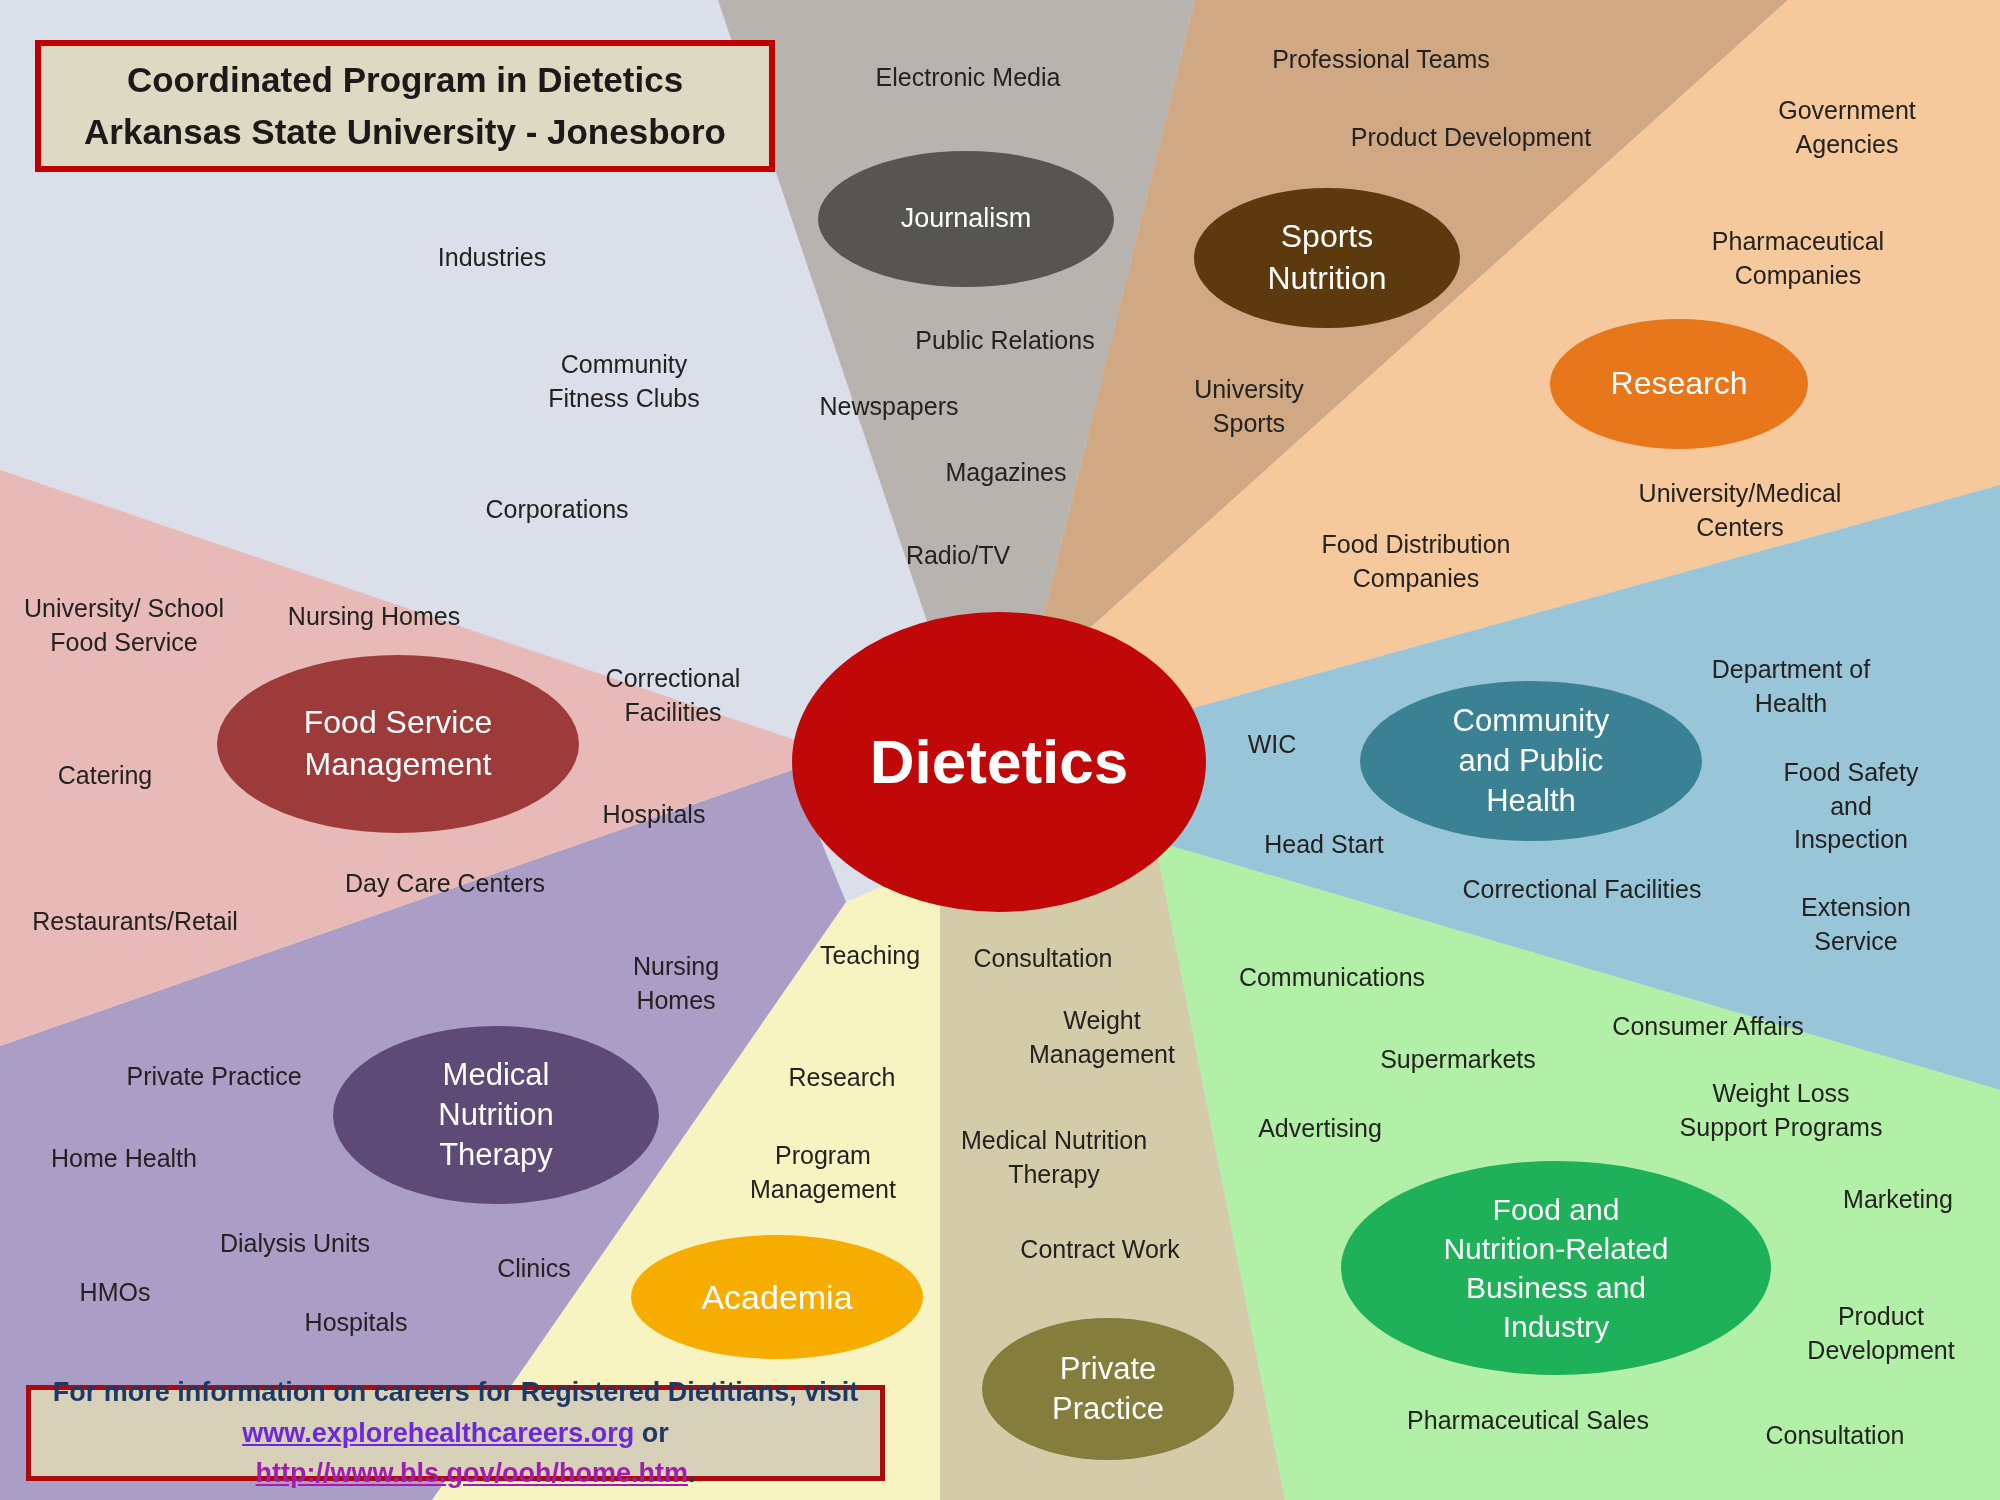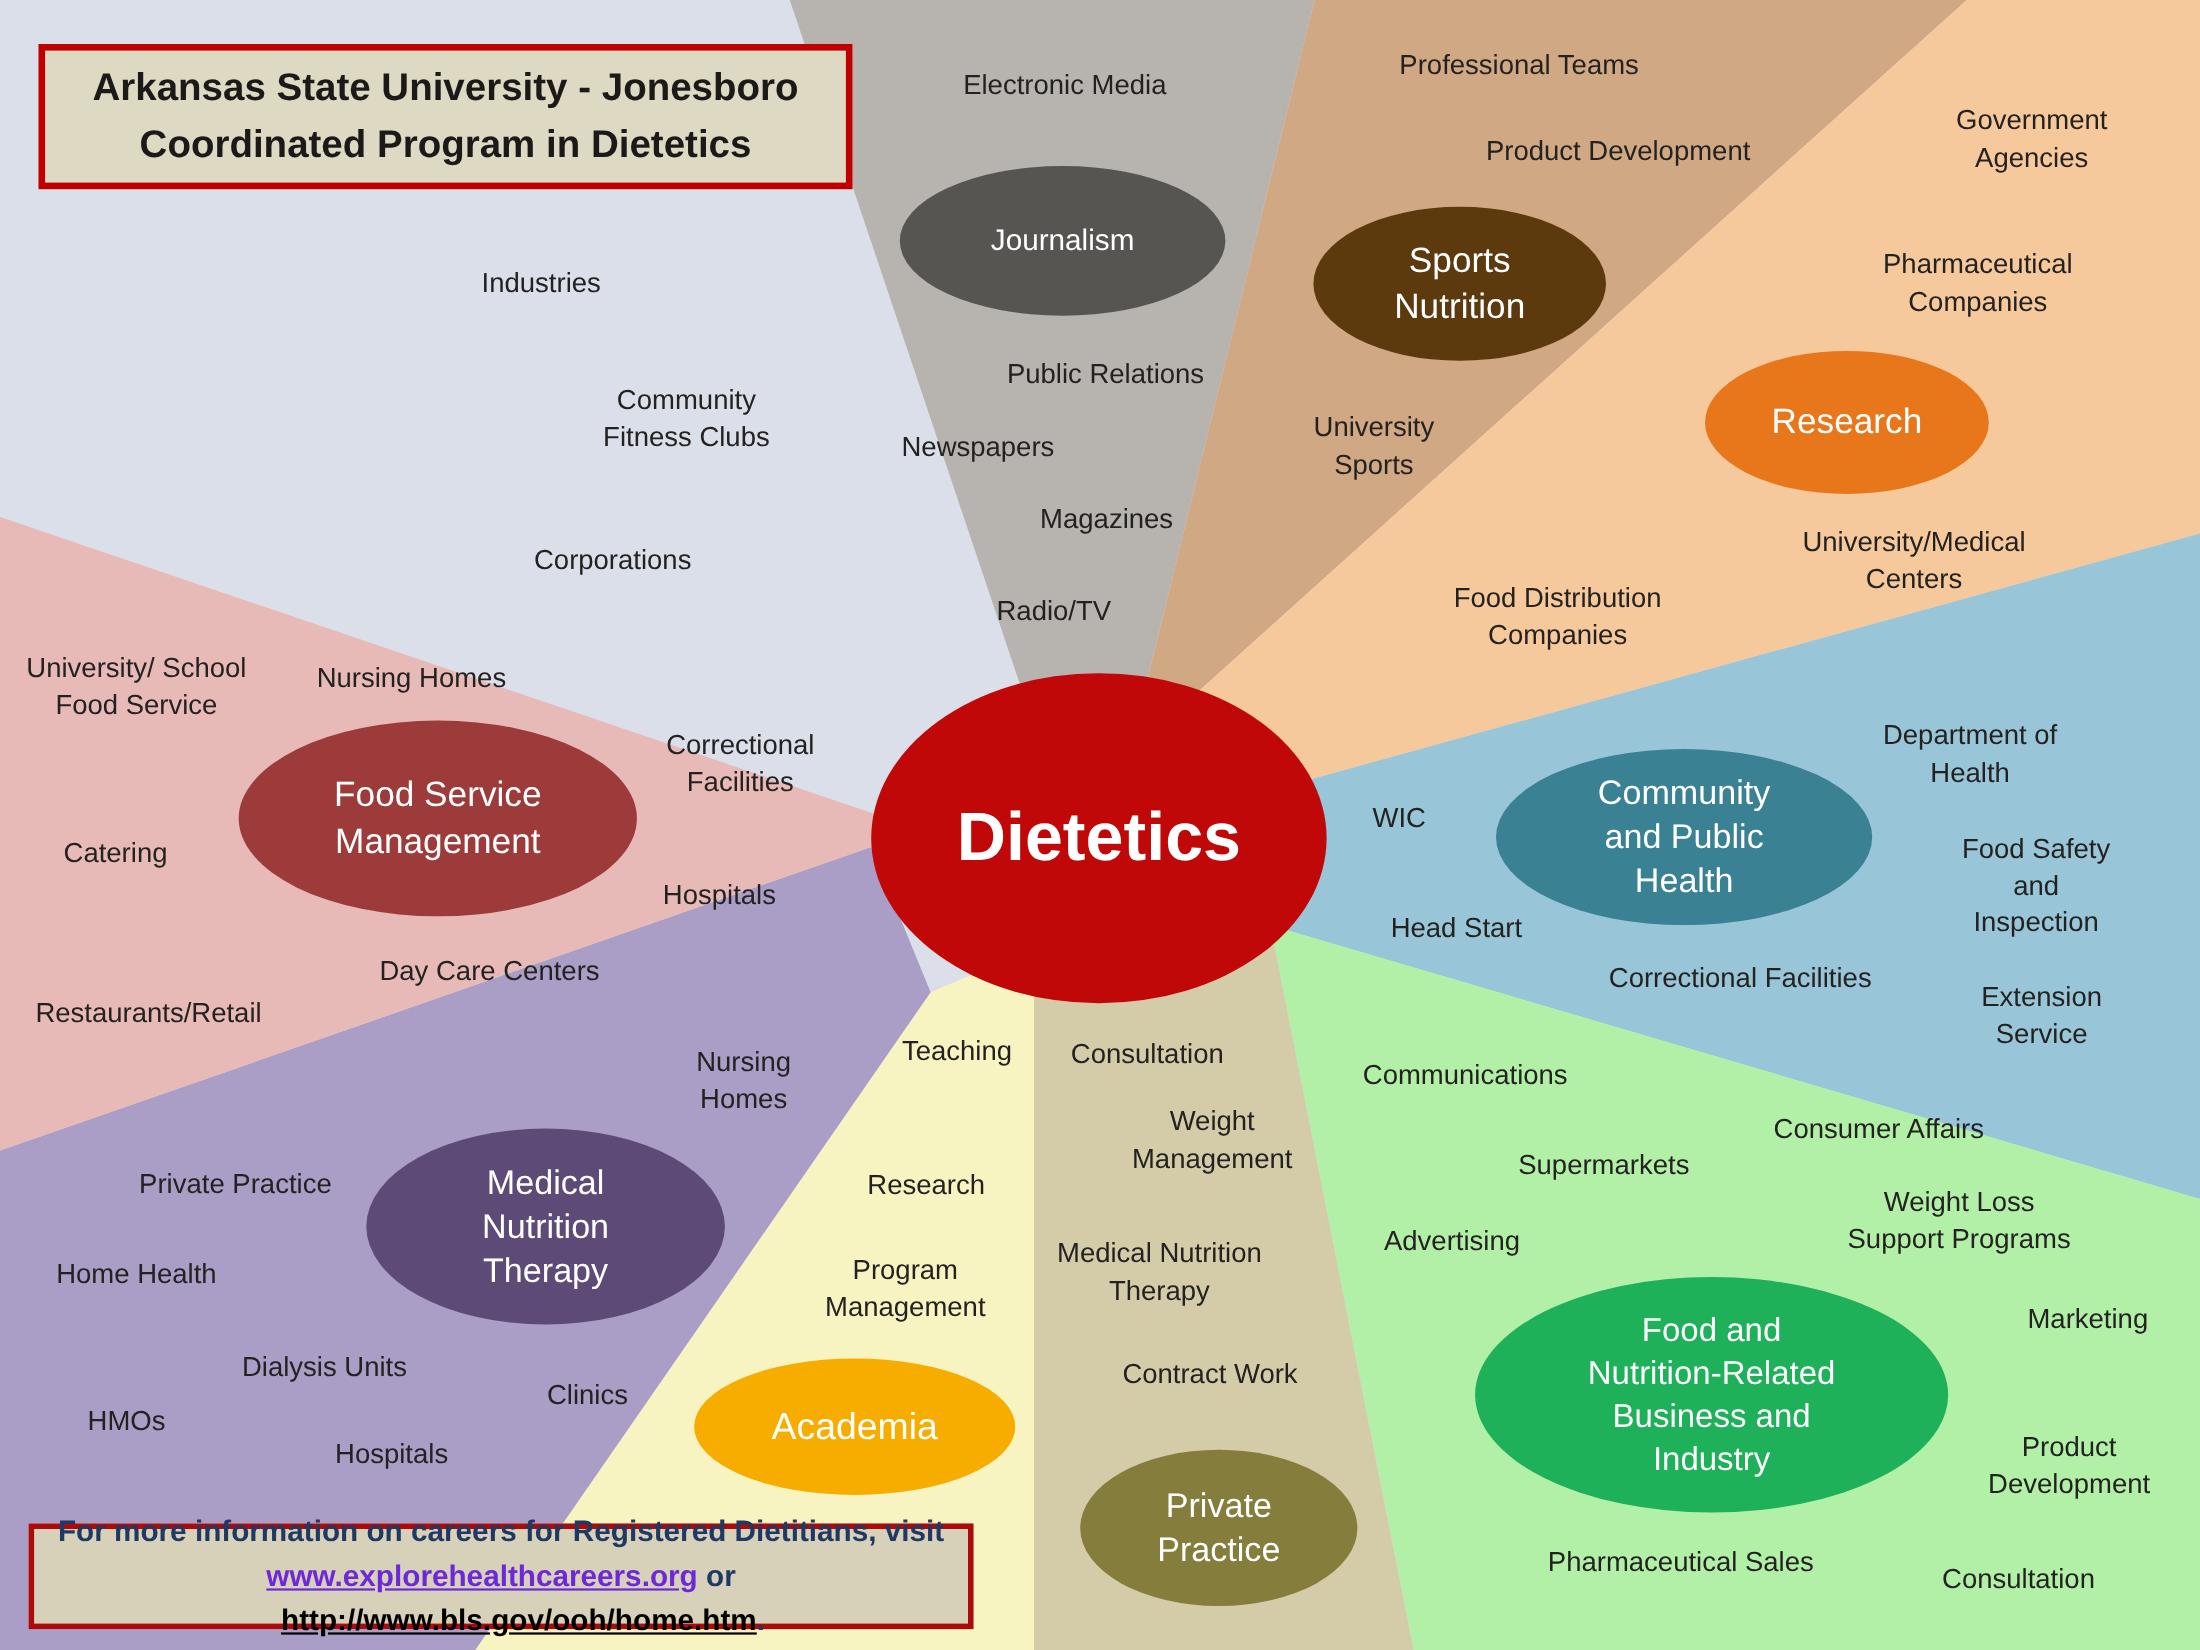--- a/index.html
+++ b/index.html
@@ -35,22 +35,22 @@
     <polygon points="1060,655 1788,0 2000,0 2000,485 1150,720" fill="#f6c99c"></polygon>
     <polygon points="1150,720 2000,485 2000,1090 1100,825" fill="#98c6d8"></polygon>
     <polygon points="1100,825 2000,1090 2000,1500 1285,1500 1157,852" fill="#b2f0a7"></polygon>
     <polygon points="1157,852 1285,1500 940,1500 940,862" fill="#d4cca9"></polygon>
     <polygon points="940,862 940,1500 432,1500 846,902" fill="#f7f4c2"></polygon>
     <polygon points="846,902 432,1500 0,1500 0,1046 792,770" fill="#aa9dc6"></polygon>
     <polygon points="792,770 0,1046 0,470 810,745" fill="#e7bab8"></polygon>
   </svg>
 
   <div id="title-box" style="background: rgb(222, 217, 195); border-color: rgb(192, 0, 0);">
+    <div>Coordinated Program in Dietetics</div>
     <div>Arkansas State University - Jonesboro</div>
-    <div>Coordinated Program in Dietetics</div>
   </div>
 
   <div class="item" style="left:492px;top:258px">Industries</div>
   <div class="item" style="left:624px;top:381px">Community
 Fitness Clubs</div>
   <div class="item" style="left:557px;top:510px">Corporations</div>
 
   <div class="item" style="left:968px;top:78px">Electronic Media</div>
   <div class="item" style="left:1005px;top:341px">Public Relations</div>
   <div class="item" style="left:889px;top:407px">Newspapers</div>
@@ -139,17 +139,17 @@
   <div class="ellipse" id="center-ellipse" style="left: 792px; top: 612px; width: 414px; height: 300px; background: rgb(192, 8, 8);">Dietetics</div>
 
   <div class="ellipse" id="fnb-ellipse" style="left: 1341px; top: 1161px; width: 430px; height: 214px; background: rgb(31, 176, 90);">Food and
 Nutrition-Related
 Business and
 Industry</div>
 
   <div id="footer-box" style="background: rgb(215, 209, 186); border-color: rgb(173, 11, 11); font-weight: bold;">
     <div>For more information on careers for Registered Dietitians, visit</div>
     <div>
-      <span class="link" style="color: #6d28d9;">www.explorehealthcareers.org</span><span> or </span><span class="link" style="color: #000000; margin-left: 40px;">http://www.bls.gov/ooh/home.htm</span><span>.</span>
+      <span class="link" style="color: #6d28d9;">www.explorehealthcareers.org</span><span> or </span><span class="link" style="color: #a21caf; margin-left: 40px;">http://www.bls.gov/ooh/home.htm</span><span>.</span>
     </div>
   </div>
 
 </div>
 
 </body></html>

